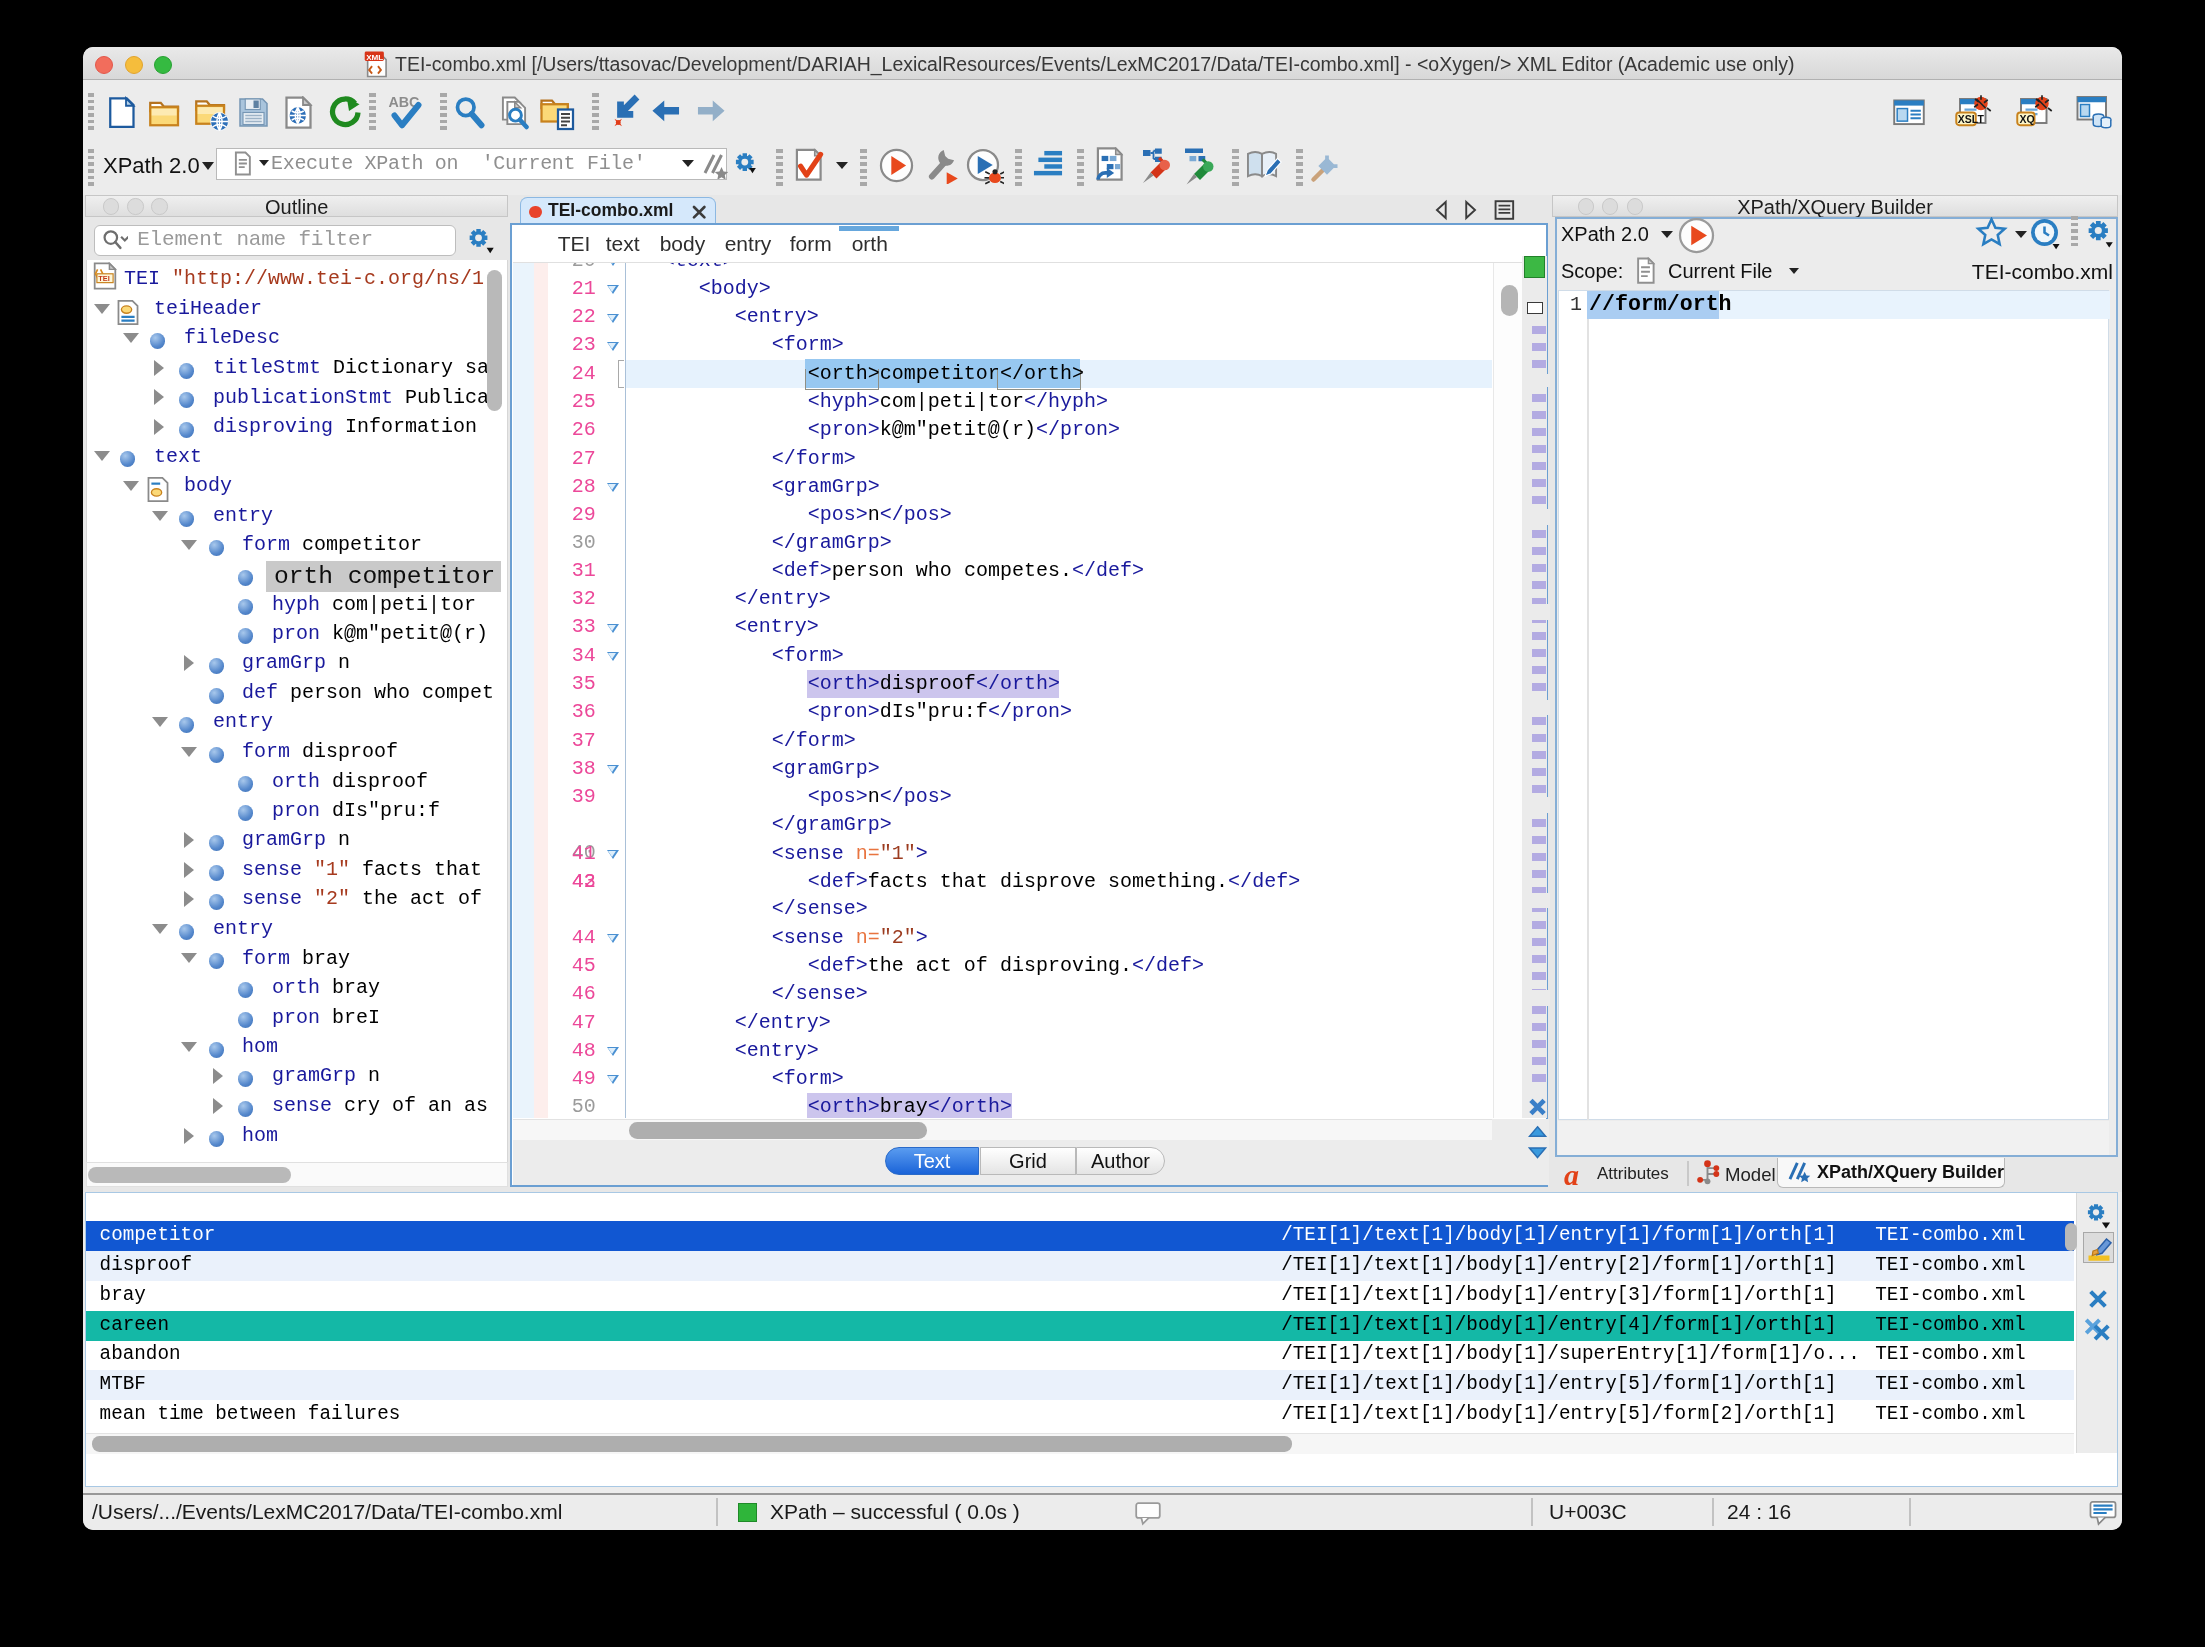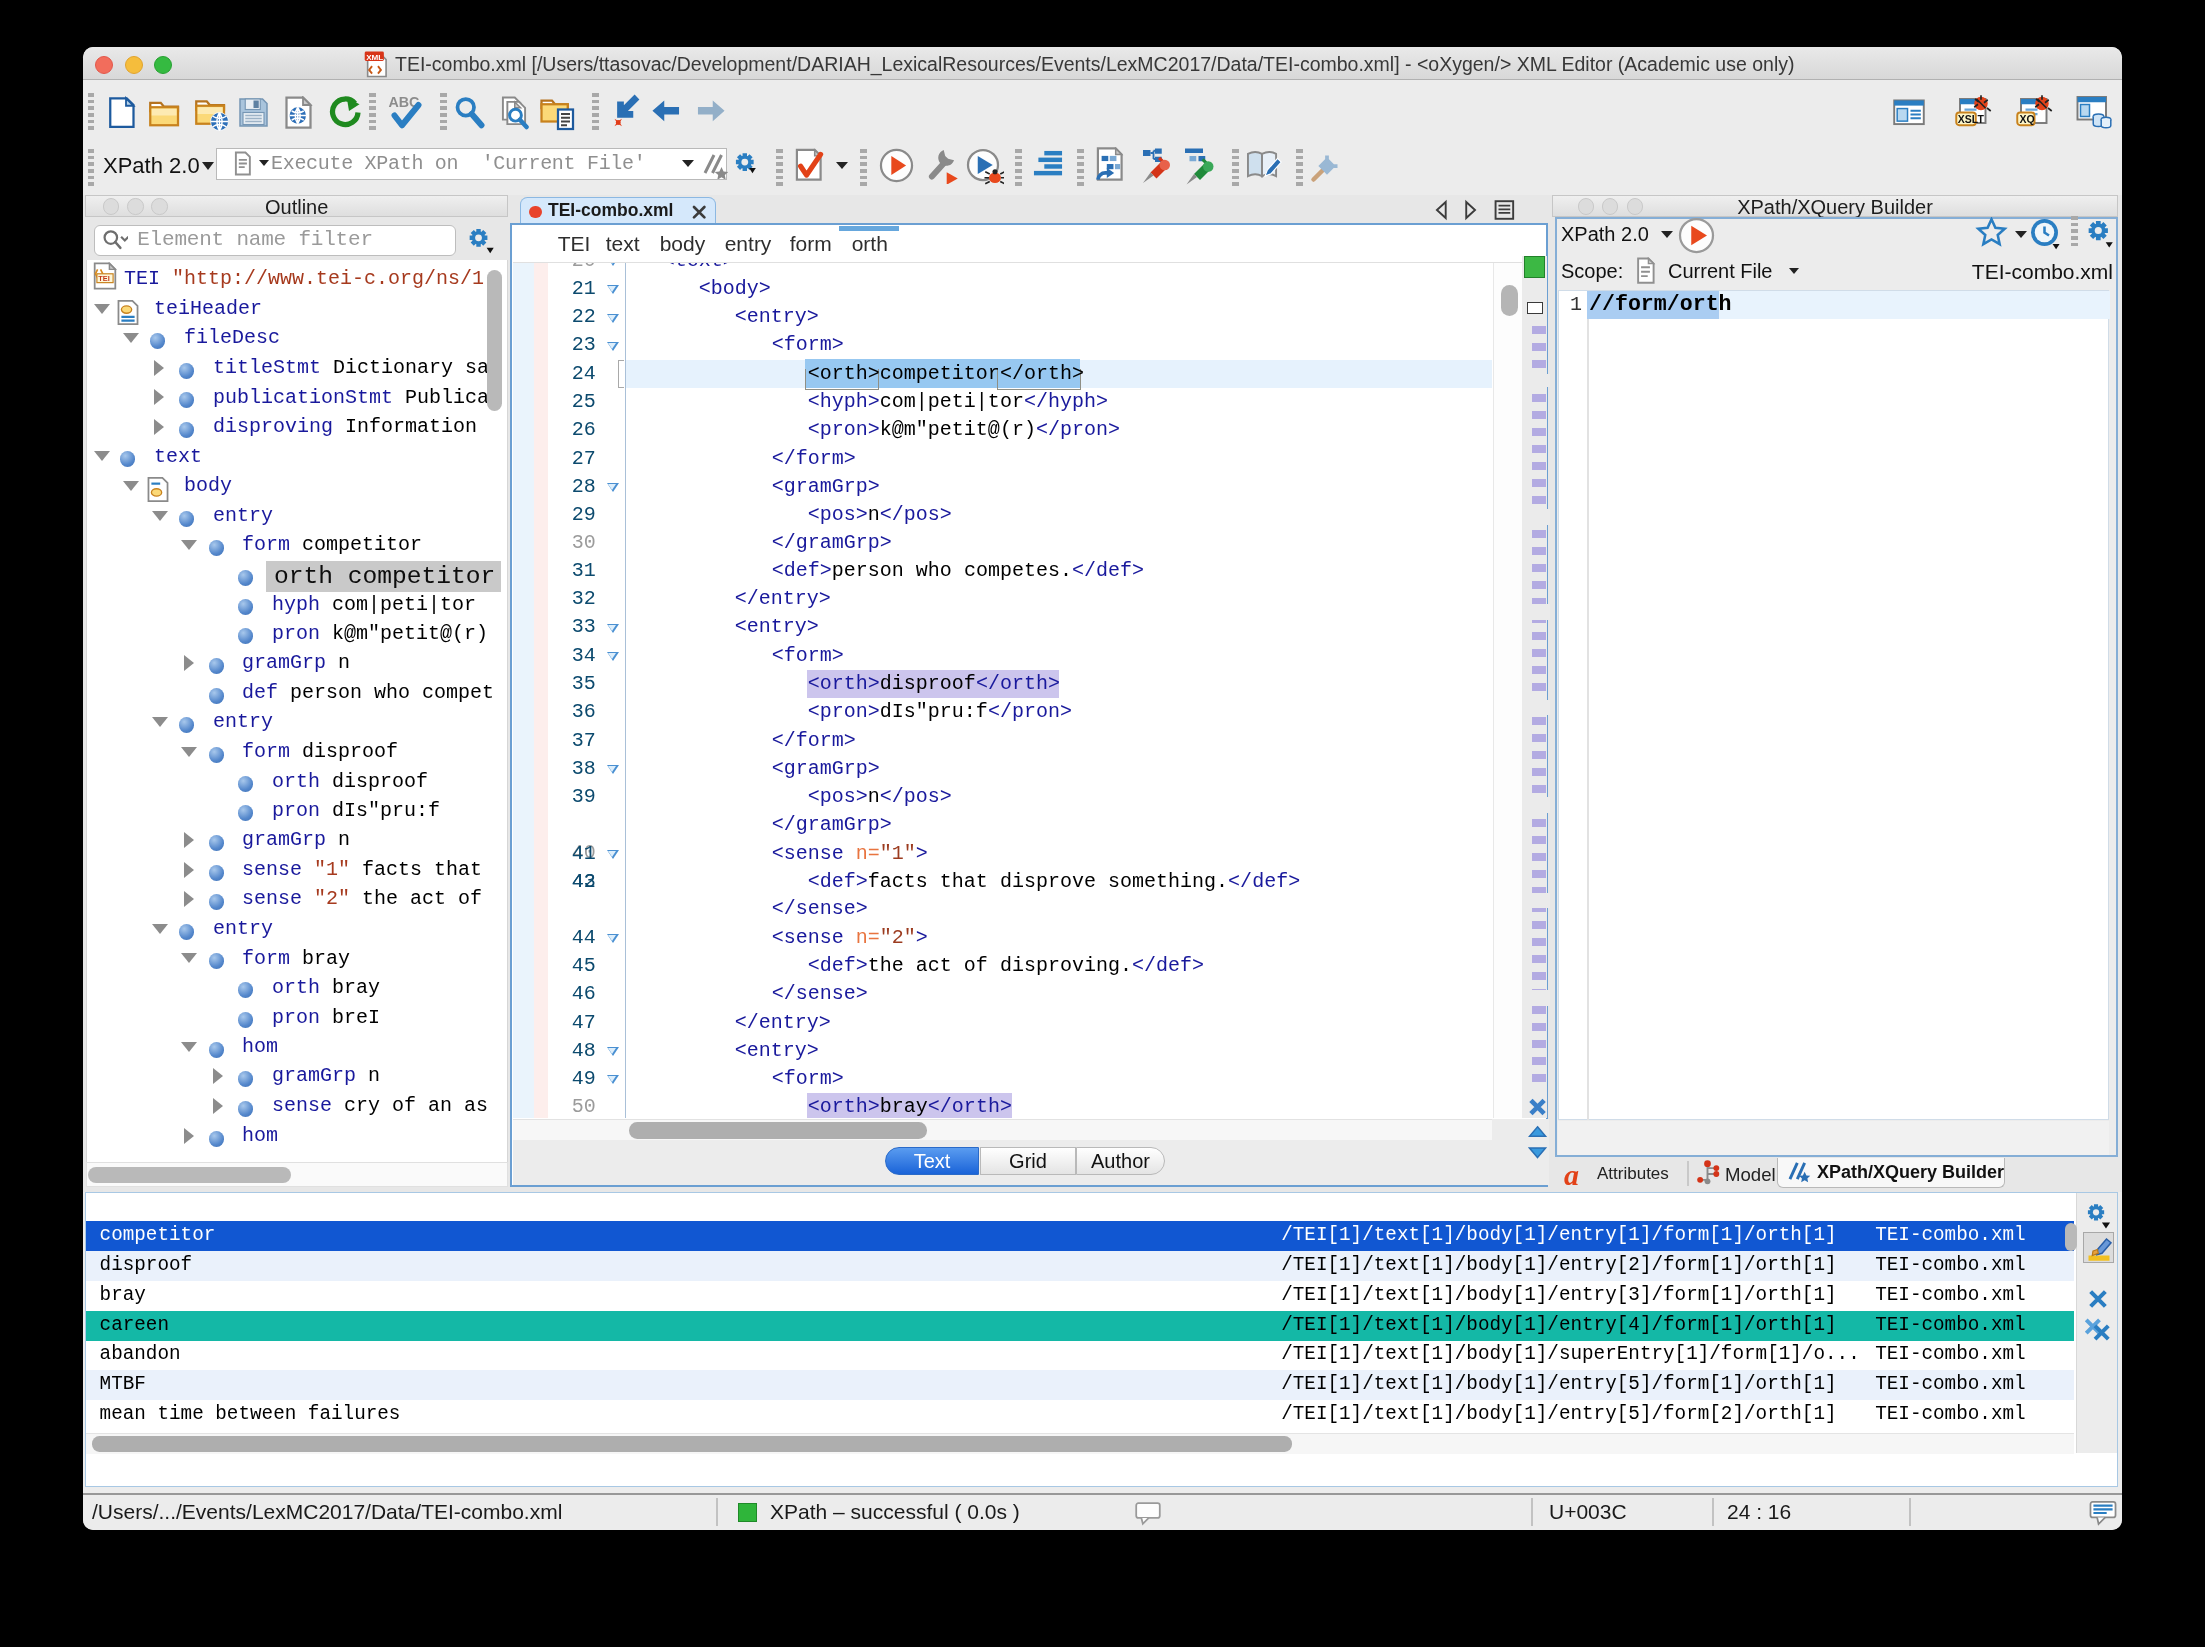--- a/index.html
+++ b/index.html
@@ -51,21 +51,21 @@
 .orow { position:absolute; height:28px; white-space:nowrap; font-family:"Liberation Mono",monospace; font-size:20px; letter-spacing:0;}
 .oarr-d { position:absolute; width:0; height:0; border:8.2px solid transparent; border-top:10.4px solid #8c8c8c; }
 .oarr-r { position:absolute; width:0; height:0; border:8.2px solid transparent; border-left:10.4px solid #8c8c8c; }
 .odot { position:absolute; width:15.6px; height:15.6px; border-radius:50%;
   background:radial-gradient(circle at 35% 30%, #a8c8ec, #5588cc 60%, #3a6db4); }
 .oico { position:absolute; width:22px; height:27px; }
 
 
 #editor { position:absolute; left:420px; top:148px; width:1061px; height:993px; }
 .codeln { position:absolute; left:0px; white-space:pre; font-family:"Liberation Mono",monospace; font-size:20px; line-height:28px; letter-spacing:0.01px; }
-.lnum { position:absolute; width:83px; text-align:right; font-family:"Liberation Mono",monospace; font-size:20px; line-height:28px; color:#0c4a6e; }
+.lnum { position:absolute; width:83px; text-align:right; font-family:"Liberation Mono",monospace; font-size:20px; line-height:28px; color:#ec4899; }
 .lnum.dim { color:#9b9b9b; }
 .fold { position:absolute; width:0; height:0; border:6.7px solid transparent; border-top:9px solid #4a90d2; }
 .fold:after { content:""; position:absolute; left:-4.5px; top:-8.2px; width:0; height:0; border:4.5px solid transparent; border-top:6px solid #ddeefb; }
 
 
 #rightp { position:absolute; left:1469px; top:148px; width:566px; height:993px; }
 
 
 #dock { position:absolute; left:2.2px; top:1145px; width:2033px; height:295px; background:#fff; border:1.5px solid #a8c8e4; }
 .drow { position:absolute; left:0; width:1988px; height:30px; font-family:"Liberation Mono",monospace; font-size:19.3px; color:#000; }

